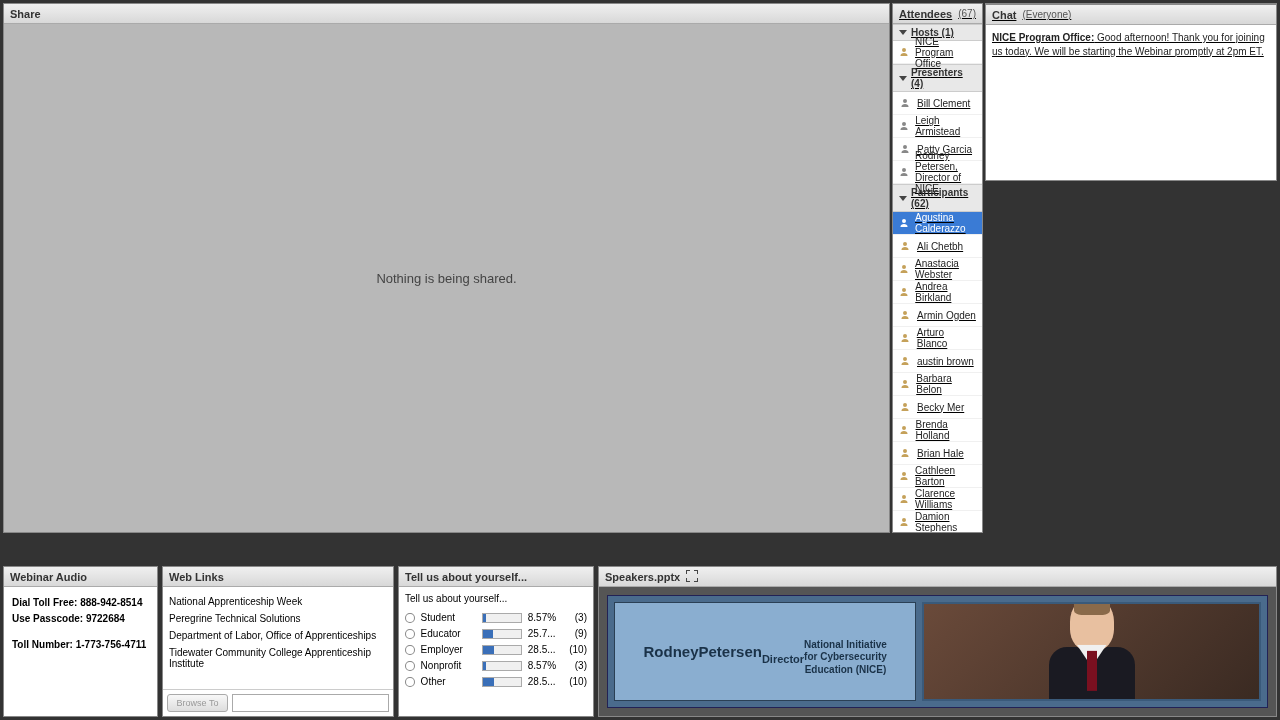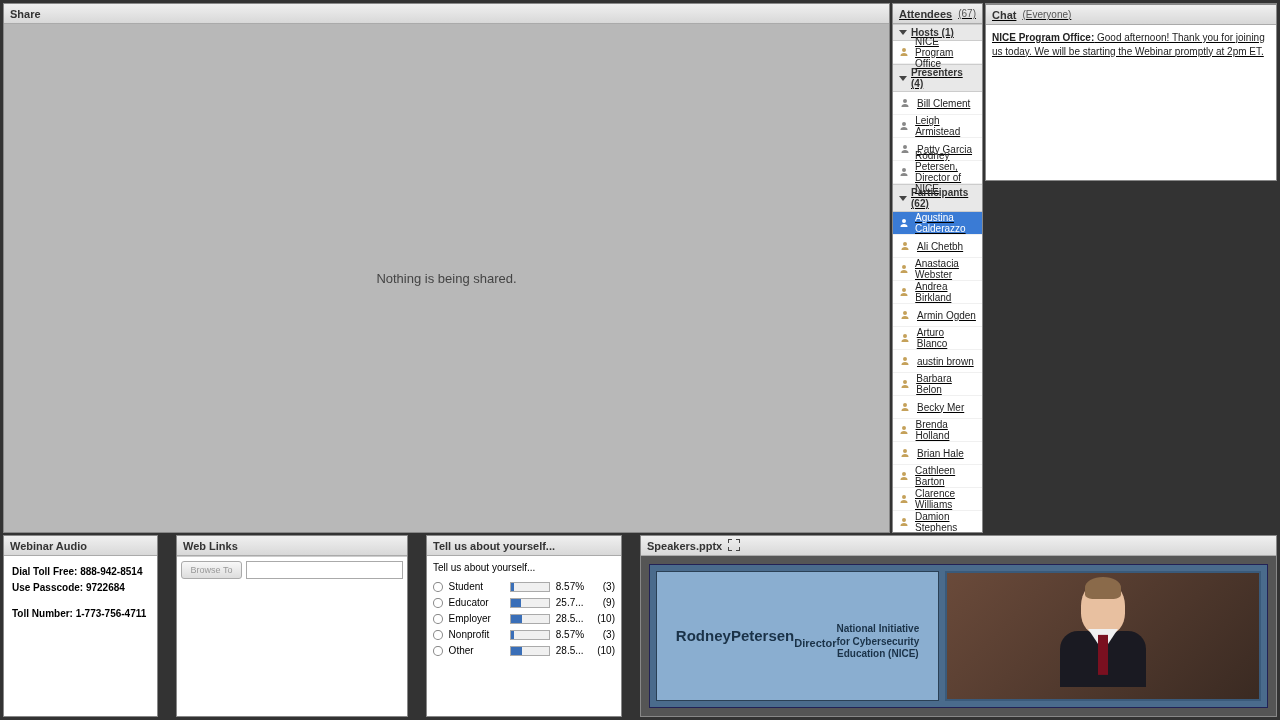--- a/index.html
+++ b/index.html
@@ -85,21 +85,22 @@
 .p-icon.host svg path{fill:#c5a15a;}
 .p-icon.presenter svg path{fill:#888;}
 .p-icon.participant svg path{fill:#c5a15a;}
 .chat-pod { border-top: 2px solid #888; }
 .chat-body { padding: 6px; font-size: 10px; color: #222; line-height: 1.35; }
 .chat-msg .sender { font-weight: bold; }
 .bottom-row {
   grid-column: 1 / span 2;
   grid-row: 2;
   display: flex;
-  gap: 18px;
+  gap: 4px;
+  margin-top: 31px;
 }
 .bpod { border: 1px solid #888; display: flex; flex-direction: column; background:#fff; }
 .audio-pod { width: 155px; }
 .audio-body { padding: 8px; font-size: 10px; line-height: 1.6; }
 .audio-body .bold { font-weight: bold; }
 .links-pod { width: 232px; }
 .links-body { flex:1; padding: 6px 2px; font-size: 10px; }
 .links-body .link-item { padding: 3px 4px; cursor: pointer; }
 .links-footer { border-top:1px solid #ccc; padding:4px; display:flex; gap:4px; }
 .links-footer .btn { width:61px; height:18px; background:linear-gradient(#f8f8f8,#ddd); border:1px solid #aaa; border-radius:3px; font-size:9px; color:#999;}
@@ -379,20 +380,26 @@
         <div><span class="bold">Dial Toll Free: </span><span class="bold">888-942-8514</span></div>
         <div><span class="bold">Use Passcode: </span><span class="bold">9722684</span></div>
         <div style="margin-top:10px;"><span class="bold">Toll Number: </span><span class="bold">1-773-756-4711</span></div>
       </div>
     </div>
 
     <div class="bpod links-pod">
       <div class="pod-header">
         <span>Web Links</span>
       </div>
+      <div class="links-body" id="links-body">
+          <div class="link-item">National Apprenticeship Week</div>
+          <div class="link-item">Peregrine Technical Solutions</div>
+          <div class="link-item">Department of Labor, Office of Apprenticeships</div>
+          <div class="link-item">Tidewater Community College Apprenticeship Institute</div>
+        </div>
       <div class="links-footer">
         <button class="btn">Browse To</button>
         <input type="text" style="">
       </div>
     </div>
 
     <div class="bpod poll-pod">
       <div class="pod-header">
         <span>Tell us about yourself...</span>
       </div>

